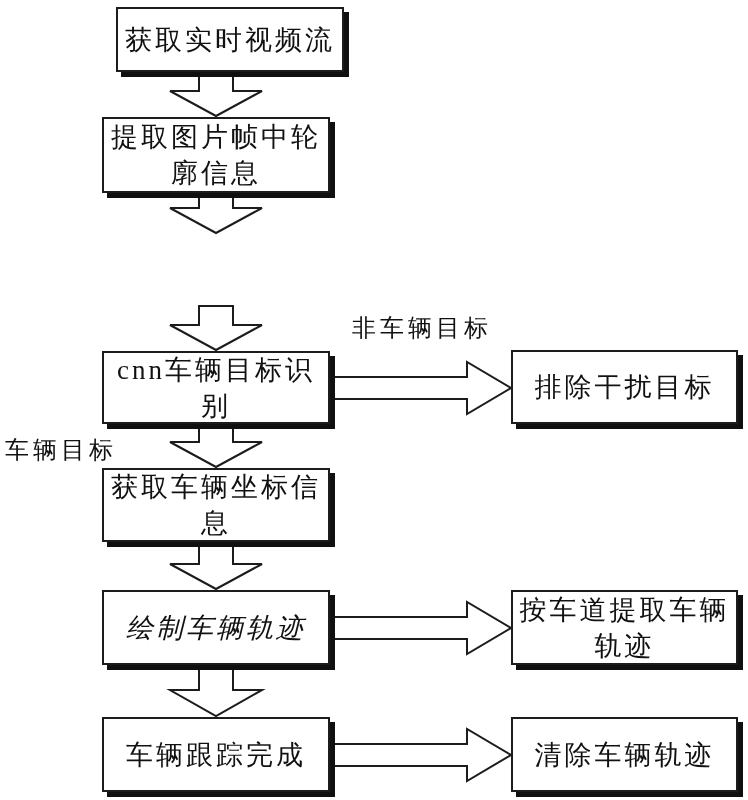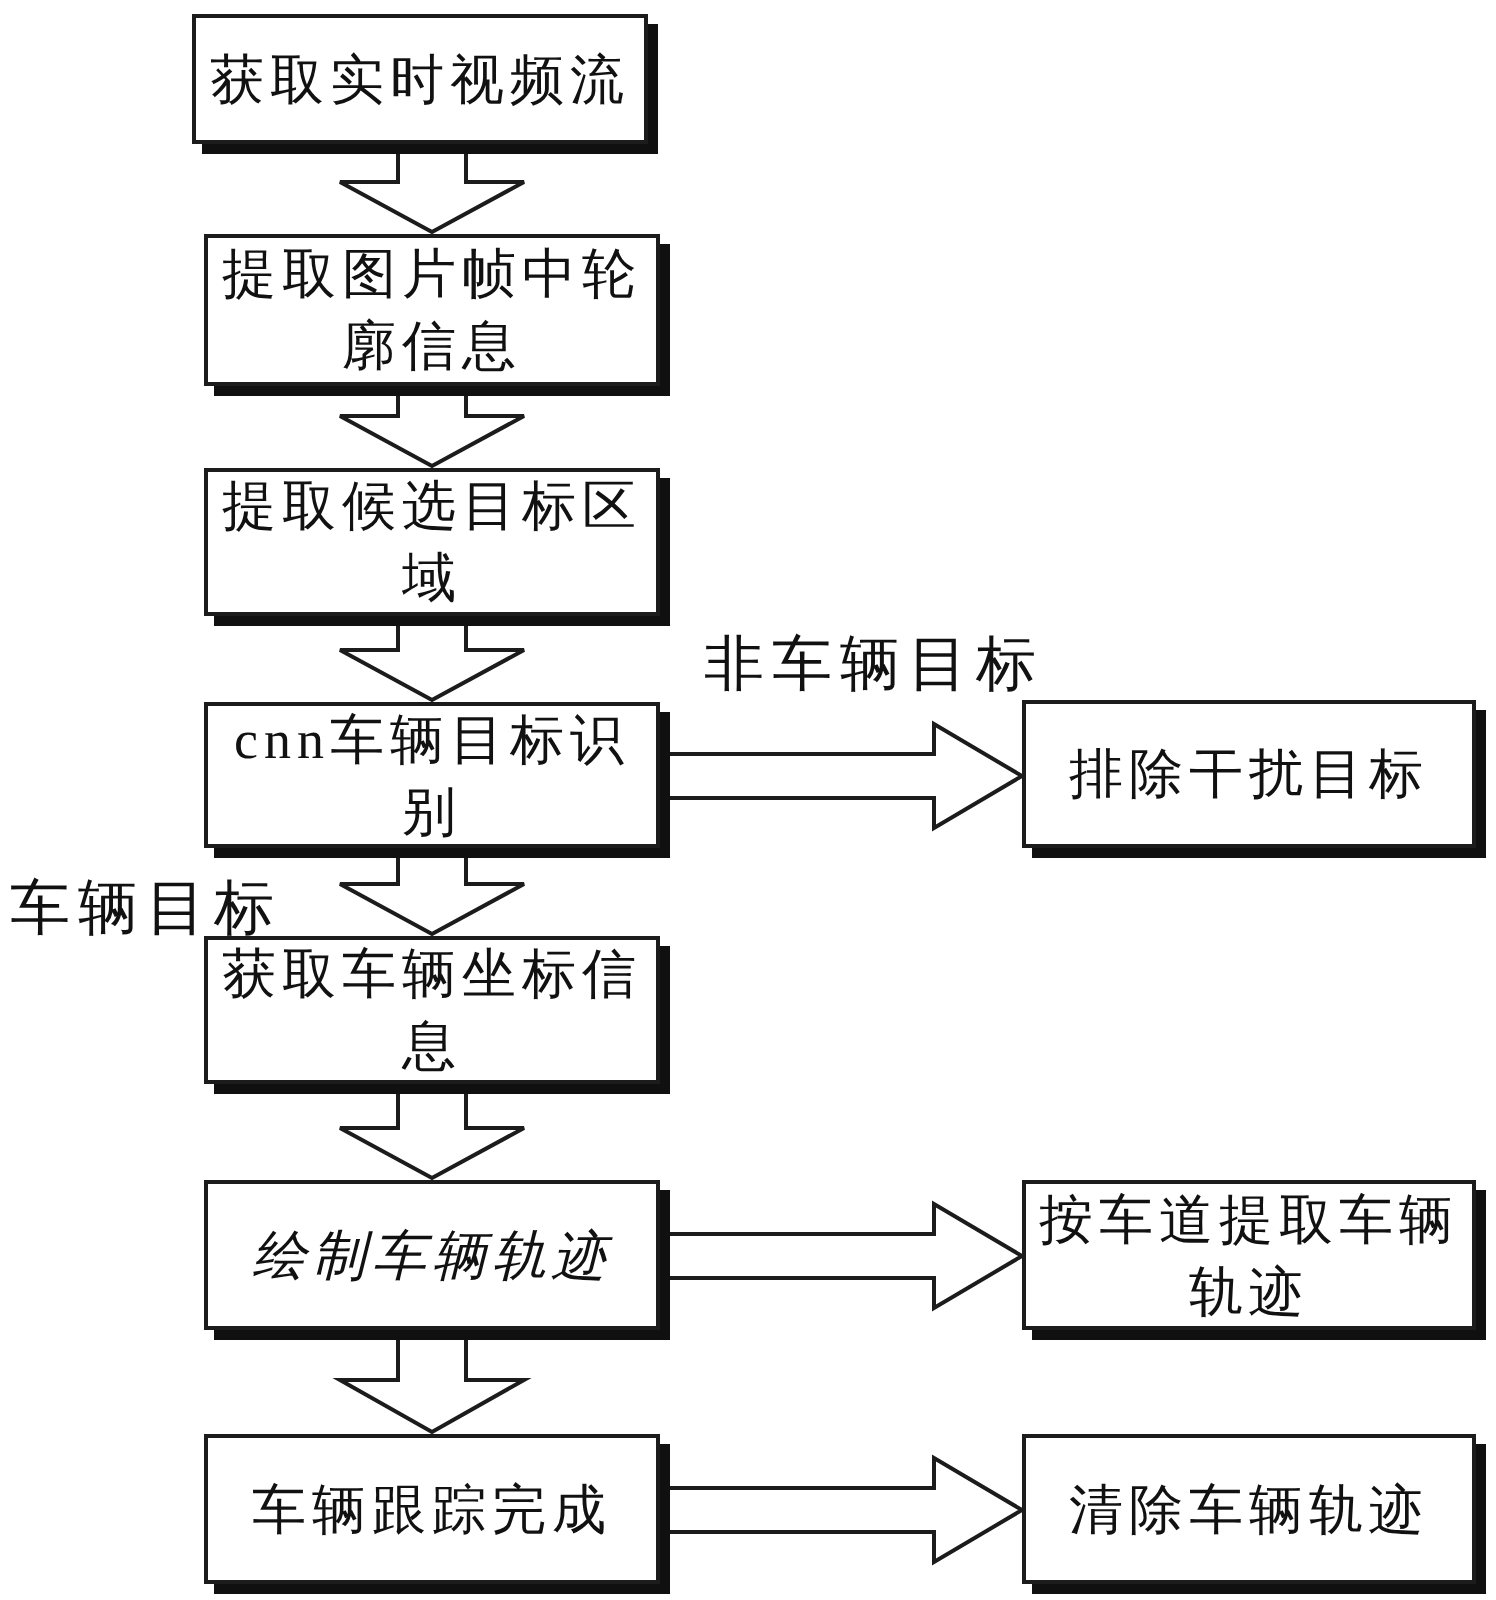--- a/index.html
+++ b/index.html
@@ -31,21 +31,21 @@
     align-items: center;
     justify-content: center;
     text-align: center;
     font-size: 27px;
     line-height: 36px;
     letter-spacing: 3px;
     z-index: 2;
   }
   .edge-label {
     position: absolute;
-    font-size: 30px;
+    font-size: 24px;
     letter-spacing: 4px;
     white-space: nowrap;
     z-index: 3;
   }
   .arrow {
     fill: #ffffff;
     stroke: #1c1c1c;
     stroke-width: 2;
   }
 </style>
@@ -61,31 +61,28 @@
     <polygon class="arrow" points="199,306 233,306 233,325 262,325 216,350 170,325 199,325"></polygon>
     <polygon class="arrow" points="199,422 233,422 233,442 262,442 216,467 170,442 199,442"></polygon>
     <polygon class="arrow" points="199,540 233,540 233,564 262,564 216,589 170,564 199,564"></polygon>
     <polygon class="arrow" points="199,663 233,663 233,690 262,690 216,716 170,690 199,690"></polygon>
 
     <polygon class="arrow" points="328,377 467,377 467,362 511,388 467,414 467,399 328,399"></polygon>
     <polygon class="arrow" points="328,617 467,617 467,602 511,628 467,654 467,639 328,639"></polygon>
     <polygon class="arrow" points="328,744 467,744 467,729 511,755 467,781 467,766 328,766"></polygon>
   </svg>
 
-  <div class="box" style="left:96px; top:7px;  width:228px; height:65px;">
+  <div class="box" style="left:116px; top:7px;  width:228px; height:65px;">
     <span>获取实时视频流</span>
   </div>
 
   <div class="box" style="left:102px; top:117px; width:228px; height:76px;">
     <span>提取图片帧中轮廓信息</span>
   </div>
 
-  <div class="box" style="left:102px; top:234px; width:228px; height:74px;">
-    <span>提取候选目标区域</span>
-  </div>
 
   <div class="box" style="left:102px; top:351px; width:228px; height:73px;">
     <span>cnn车辆目标识别</span>
   </div>
 
   <div class="box" style="left:102px; top:468px; width:228px; height:74px;justify-content:center;">
     <span>获取车辆坐标信息</span>
   </div>
 
   <div class="box" style="left:102px; top:590px; width:228px; height:75px;font-style:italic;">

